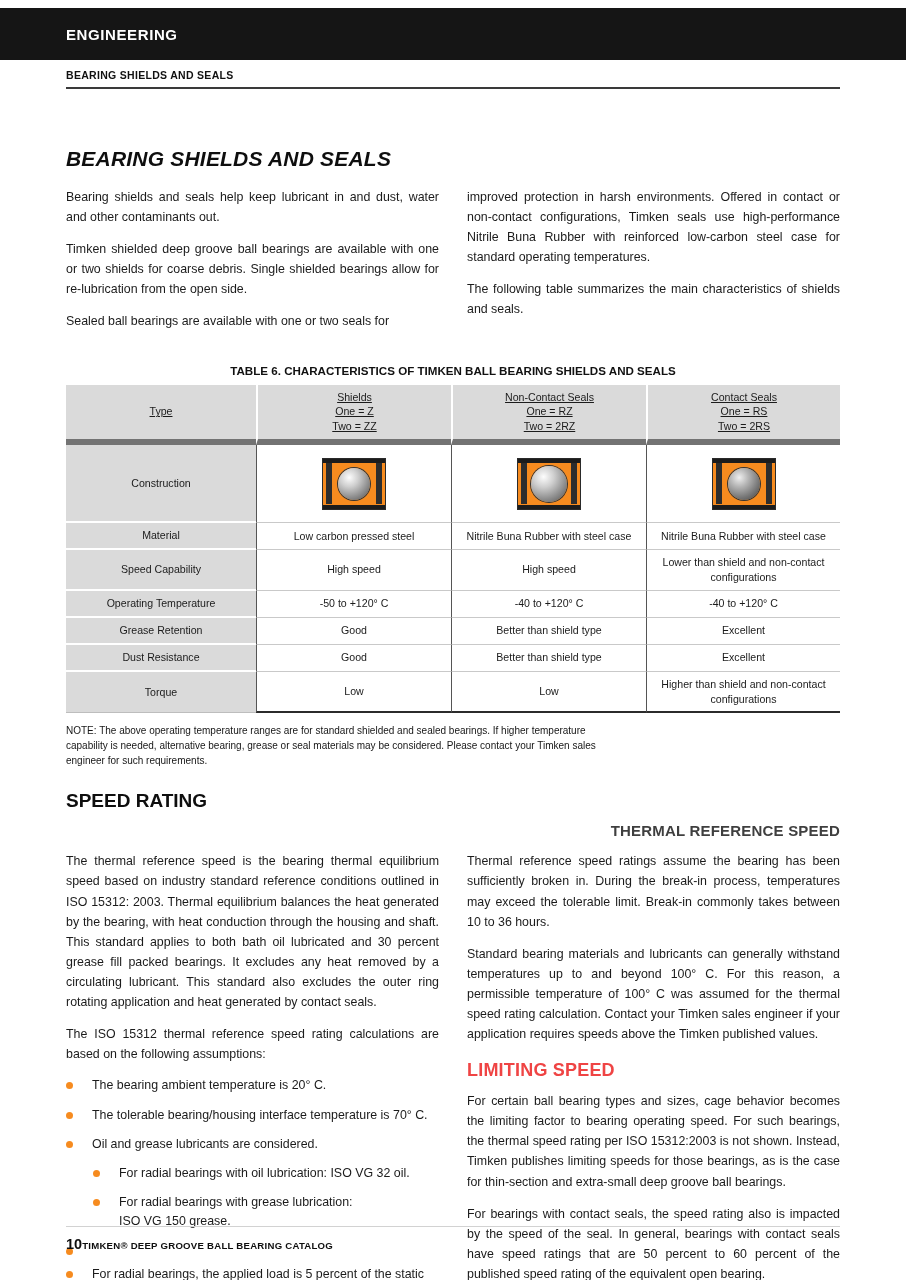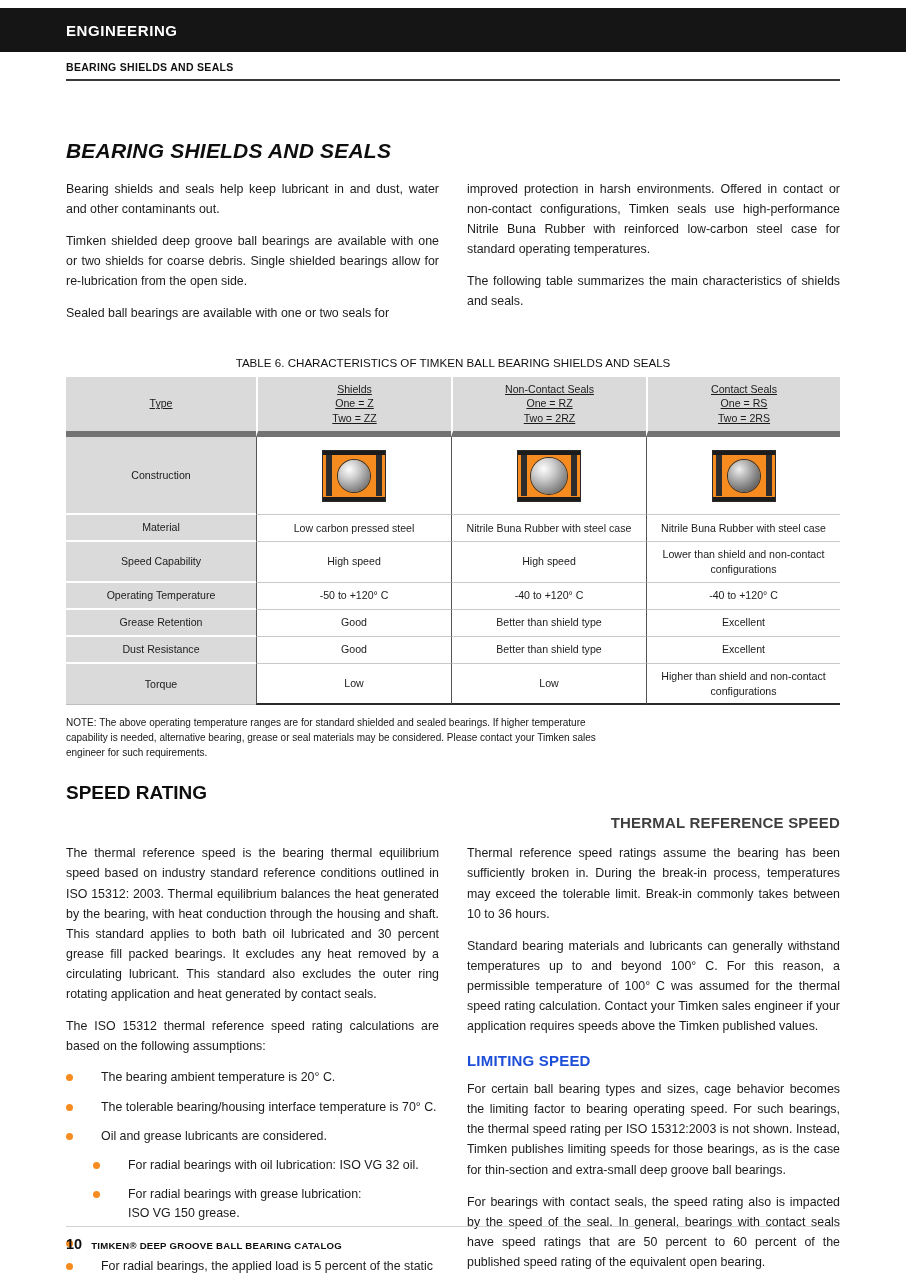--- a/index.html
+++ b/index.html
@@ -9,40 +9,40 @@
     --text:#1b1b1b;
   }
   *{box-sizing:border-box;}
   html,body{margin:0;padding:0;}
   body{
     width:906px;height:1280px;background:#ffffff;
     font-family:"Liberation Sans", sans-serif;color:var(--text);
     position:relative;overflow:hidden;
   }
   .topbar{
-    margin-top:8px;height:44px;background:var(--bar-black);
+    margin-top:8px;height:52px;background:var(--bar-black);
     display:flex;align-items:center;padding-left:66px;
   }
   .topbar .kicker{color:#ffffff;font-weight:800;font-size:15px;letter-spacing:.6px;}
   .section-label{
     margin:9px 66px 0;font-size:10.5px;font-weight:800;letter-spacing:.3px;
     padding-bottom:6px;border-bottom:2px solid #3a3a3a;color:#111;
   }
   .content{padding:0 66px;}
   .doc-title{
     margin:58px 0 16px;font-size:21px;font-style:italic;font-weight:800;
     letter-spacing:.2px;color:#0e0e0e;
   }
   .two-col{display:flex;gap:28px;}
   .col{flex:1;min-width:0;}
   p.body{
     margin:0 0 12px;text-align:justify;font-size:12.4px;line-height:1.62;color:var(--text);
   }
   
-  .table-title{text-align:center;font-weight:400;font-size:11.6px;margin:20px 0 8px;color:#111;}
+  .table-title{text-align:center;font-weight:700;font-size:11.6px;margin:20px 0 8px;color:#111;}
   .shields-table{
     display:grid;grid-template-columns:190px 195px 195px 194px;
   }
   .cell{
     display:flex;flex-direction:column;align-items:center;justify-content:center;
     text-align:center;font-size:10.6px;line-height:1.4;padding:5px 8px;min-height:27px;
   }
   .header-cell{background:var(--table-gray);min-height:48px;border-bottom:6px solid #737373;text-decoration:underline;}
   .header-cell + .header-cell{border-left:2px solid #ffffff;}
   .hdr-name,.hdr-line{display:block;}
@@ -69,33 +69,33 @@
     box-shadow:0 0 0 1px #333333;
   }
   .bearing.v2 .ball{width:36px;height:36px;}
   .bearing.v3 .ball{background:radial-gradient(circle at 35% 30%, #efefef 0%, #b5b5b5 30%, #777777 65%, #3d3d3d 100%);}
   .note{
     font-size:10px;line-height:1.5;margin-top:10px;max-width:545px;text-align:left;color:#161616;
   }
   
   .speed-title{font-size:19px;font-weight:800;margin:22px 0 10px;color:#0e0e0e;}
   .sub-title{font-size:15px;font-weight:800;color:#3f3f3f;margin:0 0 12px;letter-spacing:.2px;text-align:right;}
-  .limiting-title{font-size:15px;font-weight:800;color:#1d4ed8;margin:16px 0 10px;letter-spacing:.2px;}
-  .bullet{display:flex;gap:28px;margin:10px 0;align-items:flex-start;}
+  .limiting-title{font-size:18px;font-weight:800;color:#ef4444;margin:16px 0 10px;letter-spacing:.2px;}
+  .bullet{display:flex;gap:19px;margin:10px 0;align-items:flex-start;}
   .bullet .dot{
     width:7px;height:7px;border-radius:50%;background:var(--accent-orange);
     margin-top:6px;flex:none;
   }
   .bullet .btext{font-size:12.4px;line-height:1.55;white-space:pre-line;text-align:left;}
   .bullet.lvl2{margin-left:27px;}
   
   .footer{
     position:absolute;left:66px;right:66px;bottom:28px;
     border-top:1px solid #d2d2d2;padding-top:9px;
-    display:flex;align-items:baseline;gap:9px;
+    display:flex;align-items:baseline;
   }
   .page-num{font-weight:800;font-size:14.5px;color:#0e0e0e;}
   .footer-text{font-weight:700;font-size:9.6px;letter-spacing:.25px;color:#0e0e0e;}
 </style>
 </head>
 <body>
 
 <div class="topbar">
   <span class="kicker">ENGINEERING</span>
 </div>

